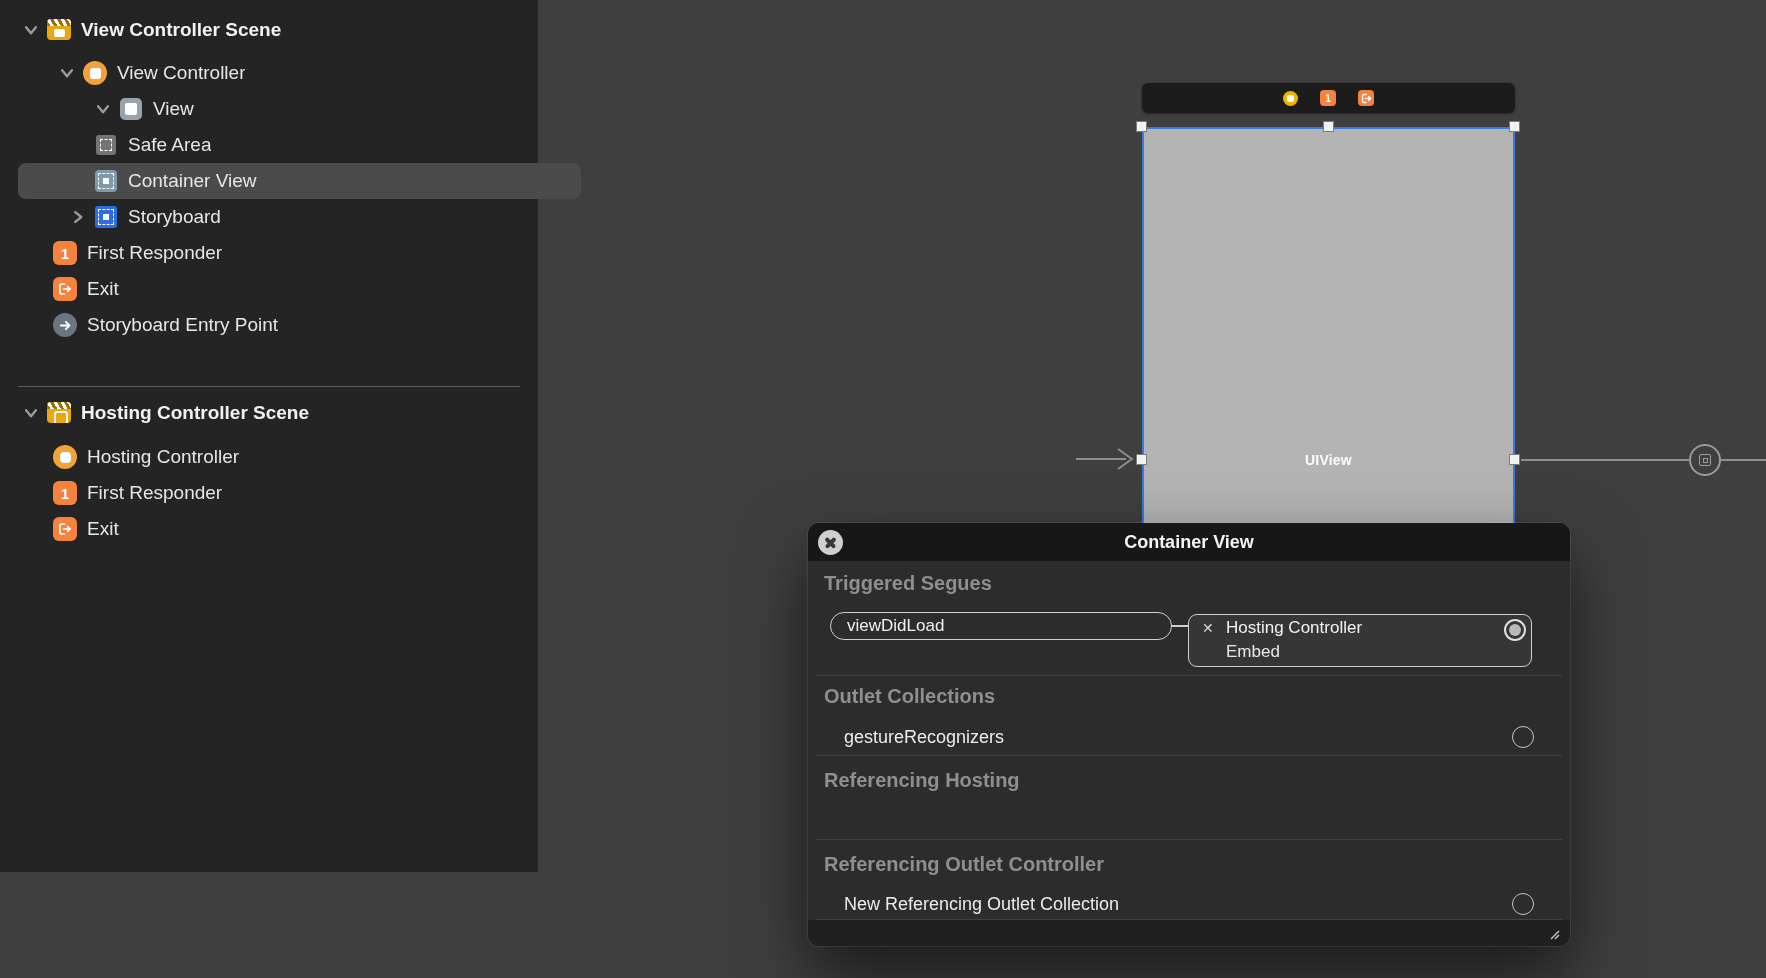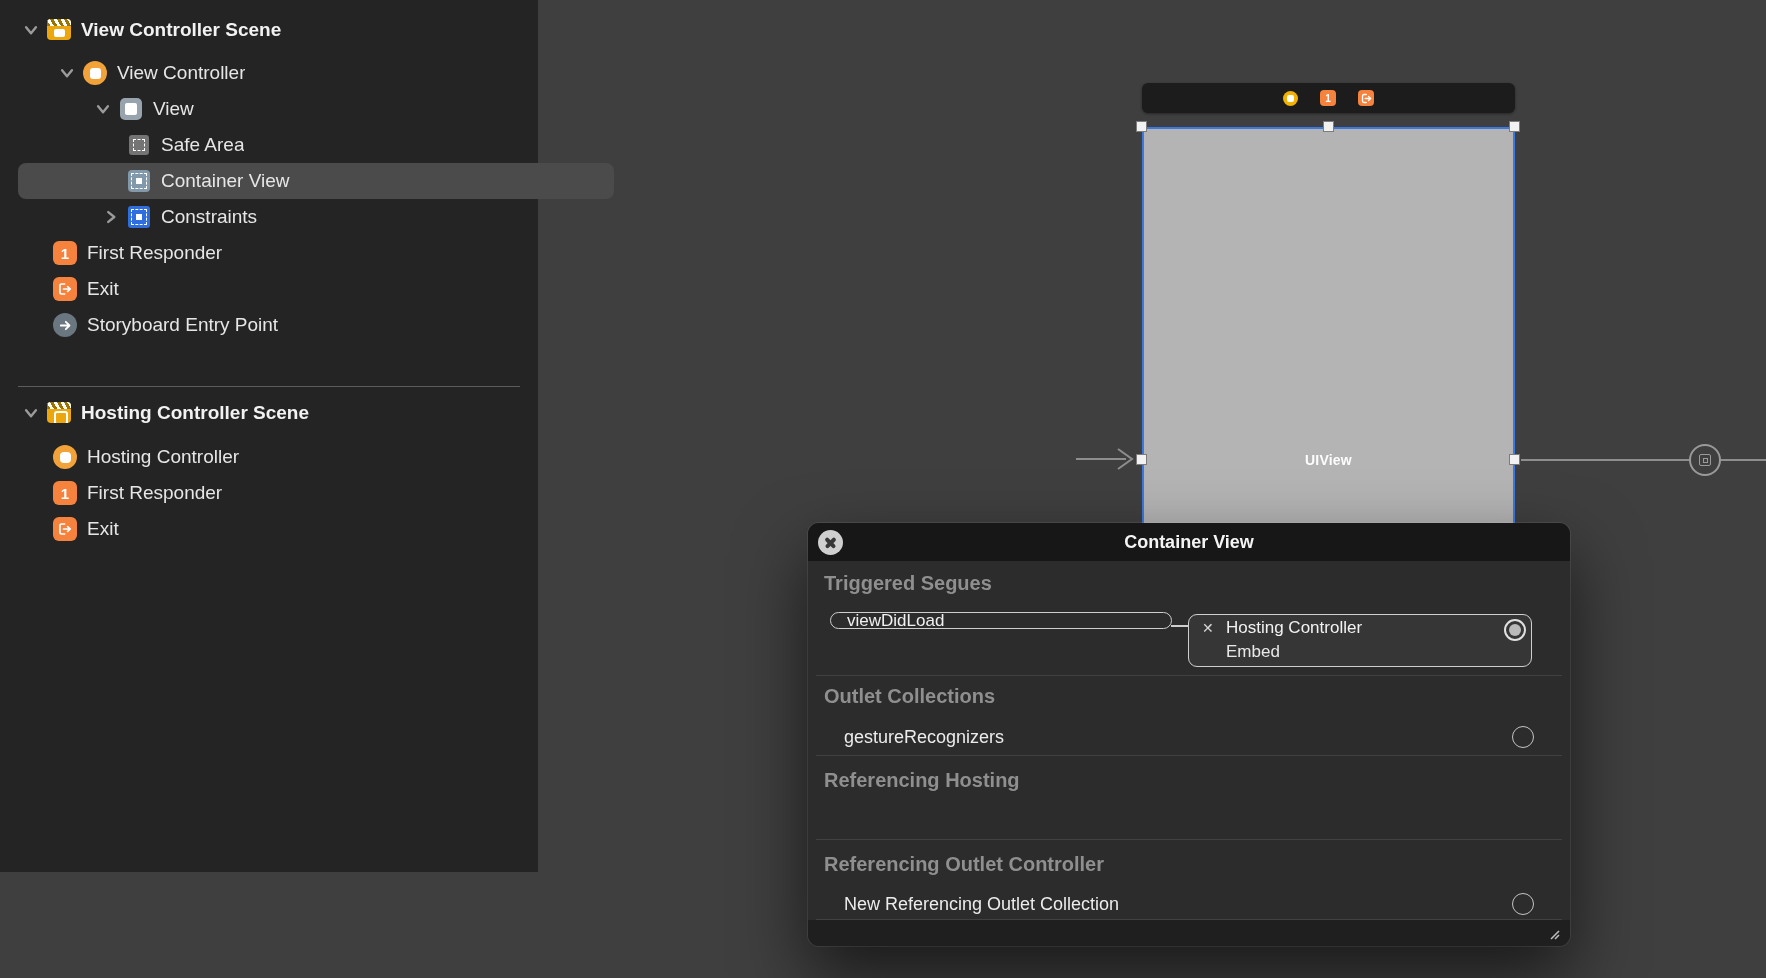--- a/index.html
+++ b/index.html
@@ -12,21 +12,21 @@
   
   .sidebar{position:absolute;left:0;top:0;width:538px;height:872px;background:#242424;z-index:3;}
   .srow{position:absolute;left:0;width:538px;height:36px;display:flex;align-items:center;z-index:0;}
   .srow.selected::before{content:"";position:absolute;left:18px;right:20px;top:0;bottom:0;
     background:#4b4b4b;border-radius:8px;z-index:-1;}
   .slabel{font-size:19px;color:#e6e6e6;white-space:nowrap;overflow:hidden;text-overflow:ellipsis;}
   .srow.hdr .slabel{font-weight:700;color:#f2f2f2;}
   .chev{width:30px;height:36px;display:flex;align-items:center;justify-content:center;flex:0 0 30px;}
   .chev svg{display:block;}
   .chev.down svg{transform:rotate(90deg);}
-  .pl0{padding-left:16px;} .pl1{padding-left:52px;} .pl2{padding-left:88px;} .pl3{padding-left:96px;}
+  .pl0{padding-left:16px;} .pl1{padding-left:52px;} .pl2{padding-left:88px;} .pl3{padding-left:63px;}
   .sdivider{position:absolute;left:18px;top:386px;width:502px;height:1px;background:#5c5c5c;}
 
   
   .ic{width:26px;height:26px;position:relative;flex:0 0 26px;margin-right:9px;}
   .ic>*{position:absolute;box-sizing:border-box;}
   .ic-scene .b{left:1px;top:2px;width:24px;height:21px;border-radius:4px;background:#eca70f;overflow:hidden;}
   .ic-scene .stripes{position:absolute;left:0;top:0;right:0;height:7px;
     background:repeating-linear-gradient(60deg,#9a7300 0 3px,#ffffff 3px 6px);}
   .ic-scene .inner{position:absolute;left:7px;top:10px;width:11px;height:8px;background:#fff;border-radius:2px;}
   .ic-scene.ring .inner{left:7px;top:9px;width:10px;height:10px;background:transparent;border:2.5px solid #fff;border-radius:3px;}
@@ -82,21 +82,21 @@
   .pclose{position:absolute;left:10px;top:7px;width:25px;height:25px;border-radius:50%;background:#cfcfcf;
     display:flex;align-items:center;justify-content:center;}
   .pclose .x1,.pclose .x2{position:absolute;width:13px;height:3.5px;background:#383838;border-radius:2px;}
   .pclose .x1{transform:rotate(45deg);} .pclose .x2{transform:rotate(-45deg);}
   .phead{position:absolute;left:16px;height:26px;font-size:20px;font-weight:700;color:#8f8f8f;display:flex;align-items:center;}
   .prow{position:absolute;left:0;right:0;height:26px;display:flex;align-items:center;}
   .prow .rlabel{position:absolute;left:36px;font-size:18px;color:#ececec;}
   .pcircle{position:absolute;right:36px;top:50%;transform:translateY(-50%);width:22px;height:22px;border-radius:50%;
     border:1.5px solid #c4c4c4;box-sizing:border-box;}
   .psep{position:absolute;left:8px;right:8px;height:1px;background:#414141;}
-  .pill{position:absolute;left:22px;top:89px;width:342px;height:17px;border:1.5px solid #cfcfcf;border-radius:15px;
+  .pill{position:absolute;left:22px;top:89px;width:342px;height:28px;border:1.5px solid #cfcfcf;border-radius:15px;
     box-sizing:border-box;display:flex;align-items:center;padding-left:16px;}
   .pill span{font-size:17px;color:#f0f0f0;}
   .pconn{position:absolute;left:363px;top:102px;width:18px;height:2px;background:#cfcfcf;}
   .segbox{position:absolute;left:380px;top:91px;width:344px;height:53px;border:1.5px solid #cfcfcf;border-radius:9px;
     background:rgba(255,255,255,.05);box-sizing:border-box;}
   .segbox .remove{position:absolute;left:13px;top:5px;font-size:14px;font-weight:700;color:#d9d9d9;}
   .segbox .t1{position:absolute;left:37px;top:3px;font-size:17px;color:#f2f2f2;}
   .segbox .t2{position:absolute;left:37px;top:27px;font-size:17px;color:#e8e8e8;}
   .radio-on{position:absolute;right:5px;top:4px;width:22px;height:22px;border-radius:50%;border:2px solid #e0e0e0;box-sizing:border-box;}
   .radio-on::after{content:"";position:absolute;left:3px;top:3px;width:12px;height:12px;border-radius:50%;background:#b9b9b9;}
@@ -211,21 +211,21 @@
     <span class="chev">
         <svg width="12" height="14" viewBox="0 0 11 12">
           <polyline points="3,1.5 8.5,6 3,10.5" fill="none" stroke="#9b9b9b" stroke-width="2.2" stroke-linecap="round" stroke-linejoin="round"></polyline>
         </svg>
       </span>
     <span class="ic ic-constr">
         <span class="o"></span>
         <span class="d"></span>
         <span class="m"></span>
       </span>
-    <span class="slabel">Constraints</span>
+    <span class="slabel">Storyboard</span>
   </div>
 
   <div class="srow pl1" style="top:235px">
     <span class="chev none" style="width:0;flex:0 0 0"></span>
     <span class="ic ic-fr">
         <span class="o"></span>
       </span>
     <span class="slabel">First Responder</span>
   </div>
 

